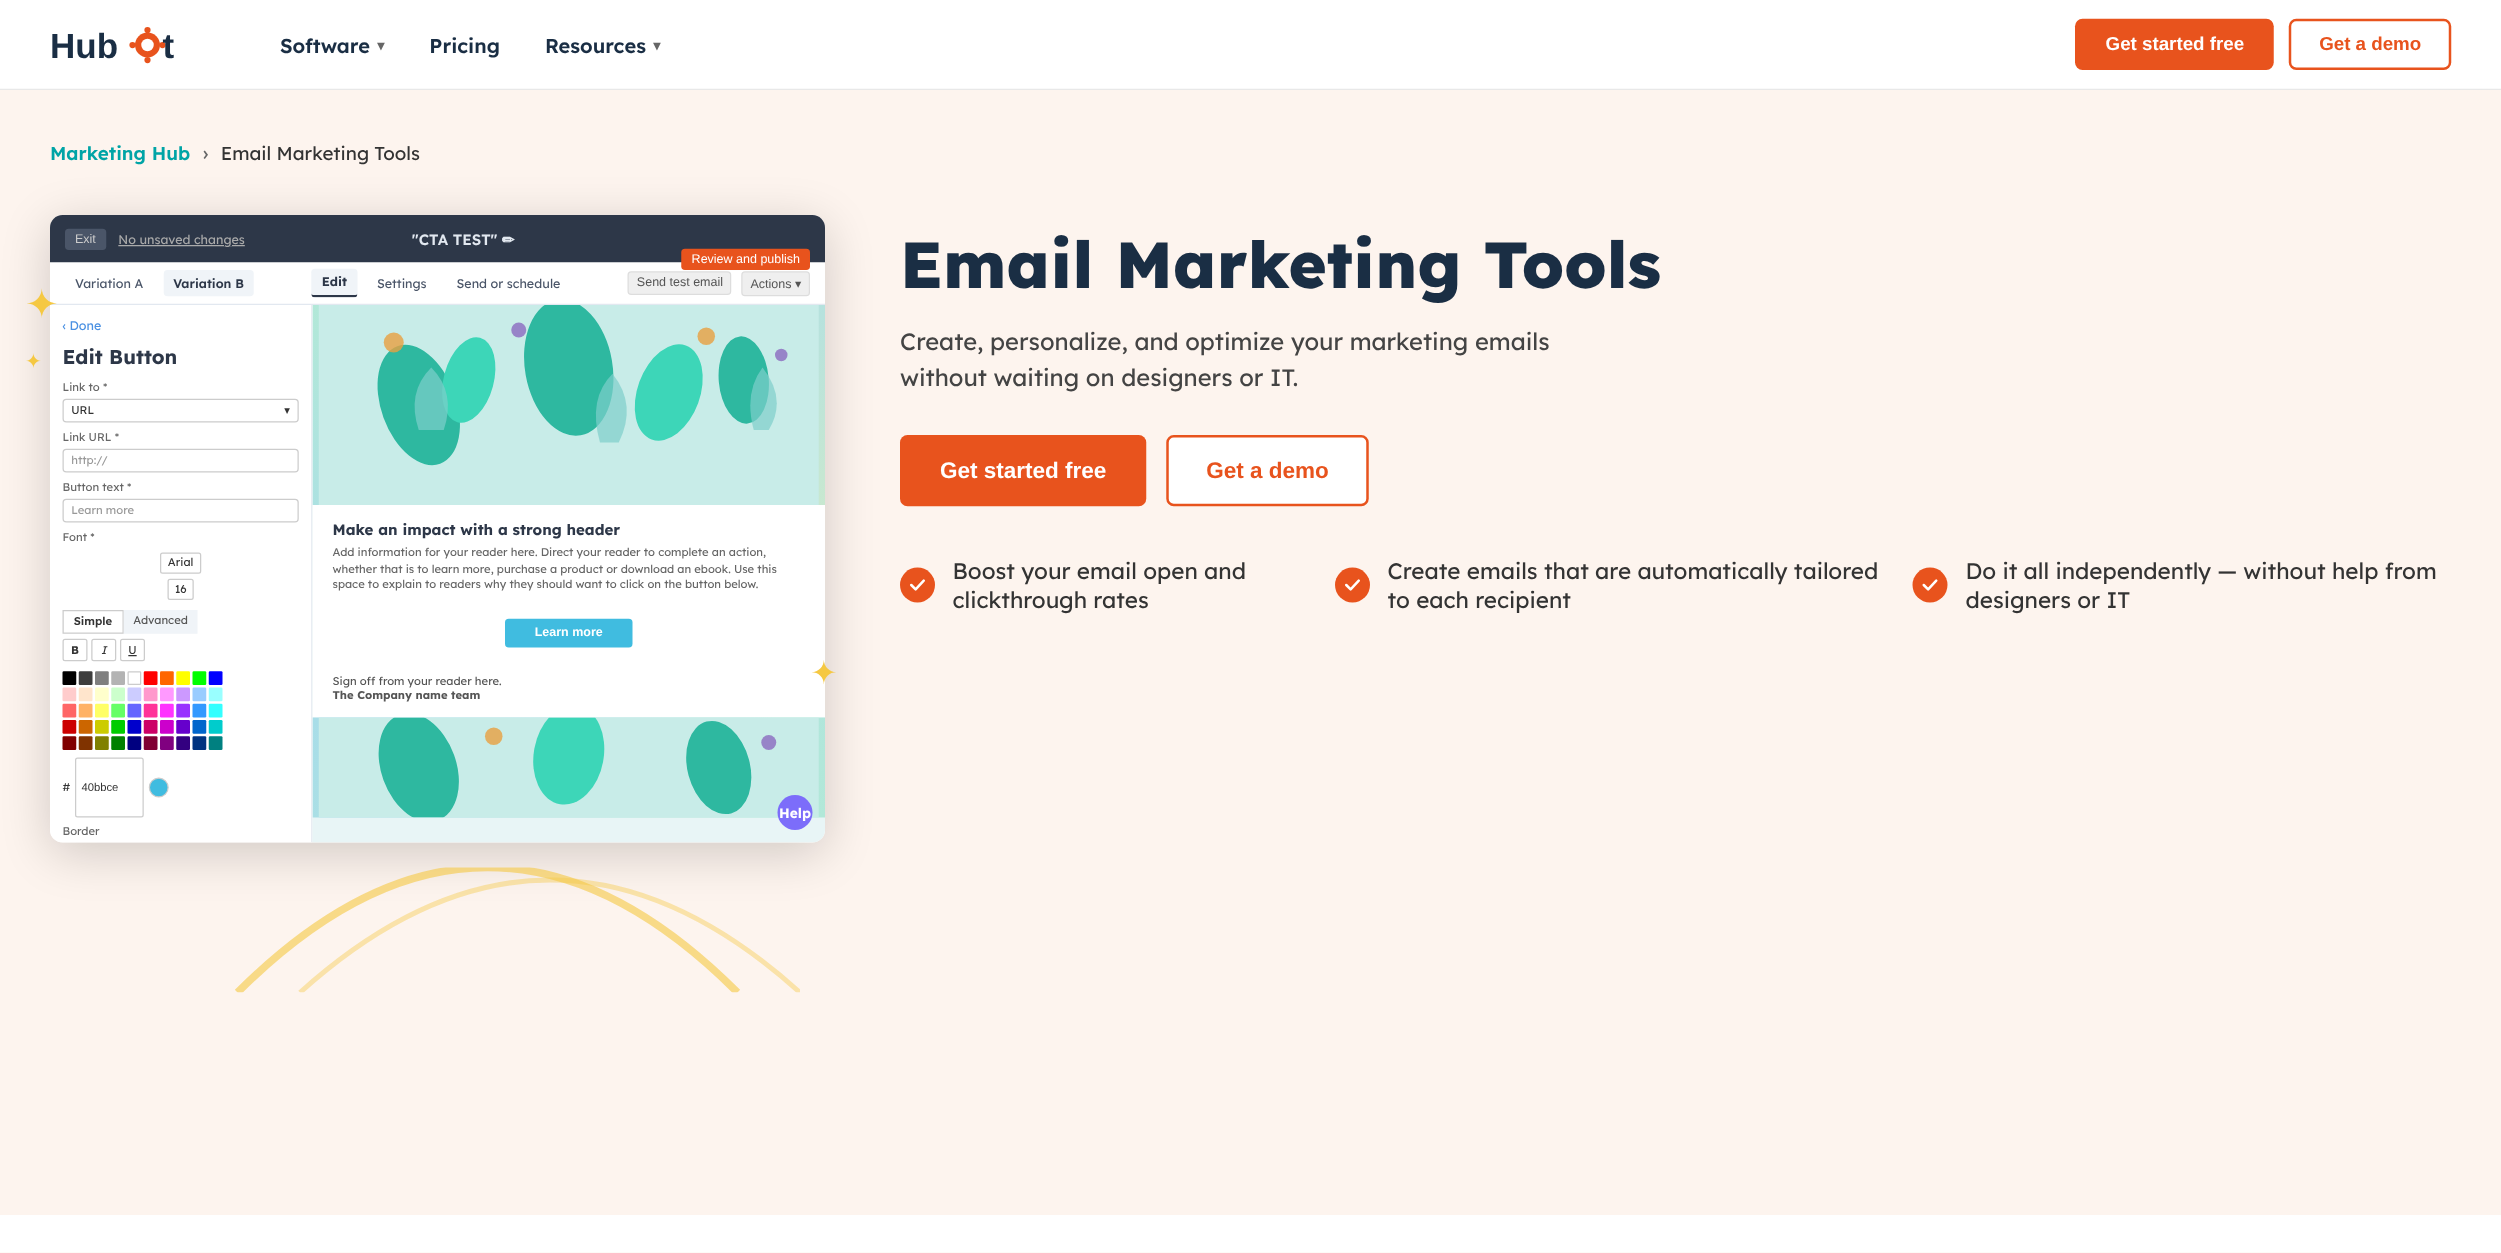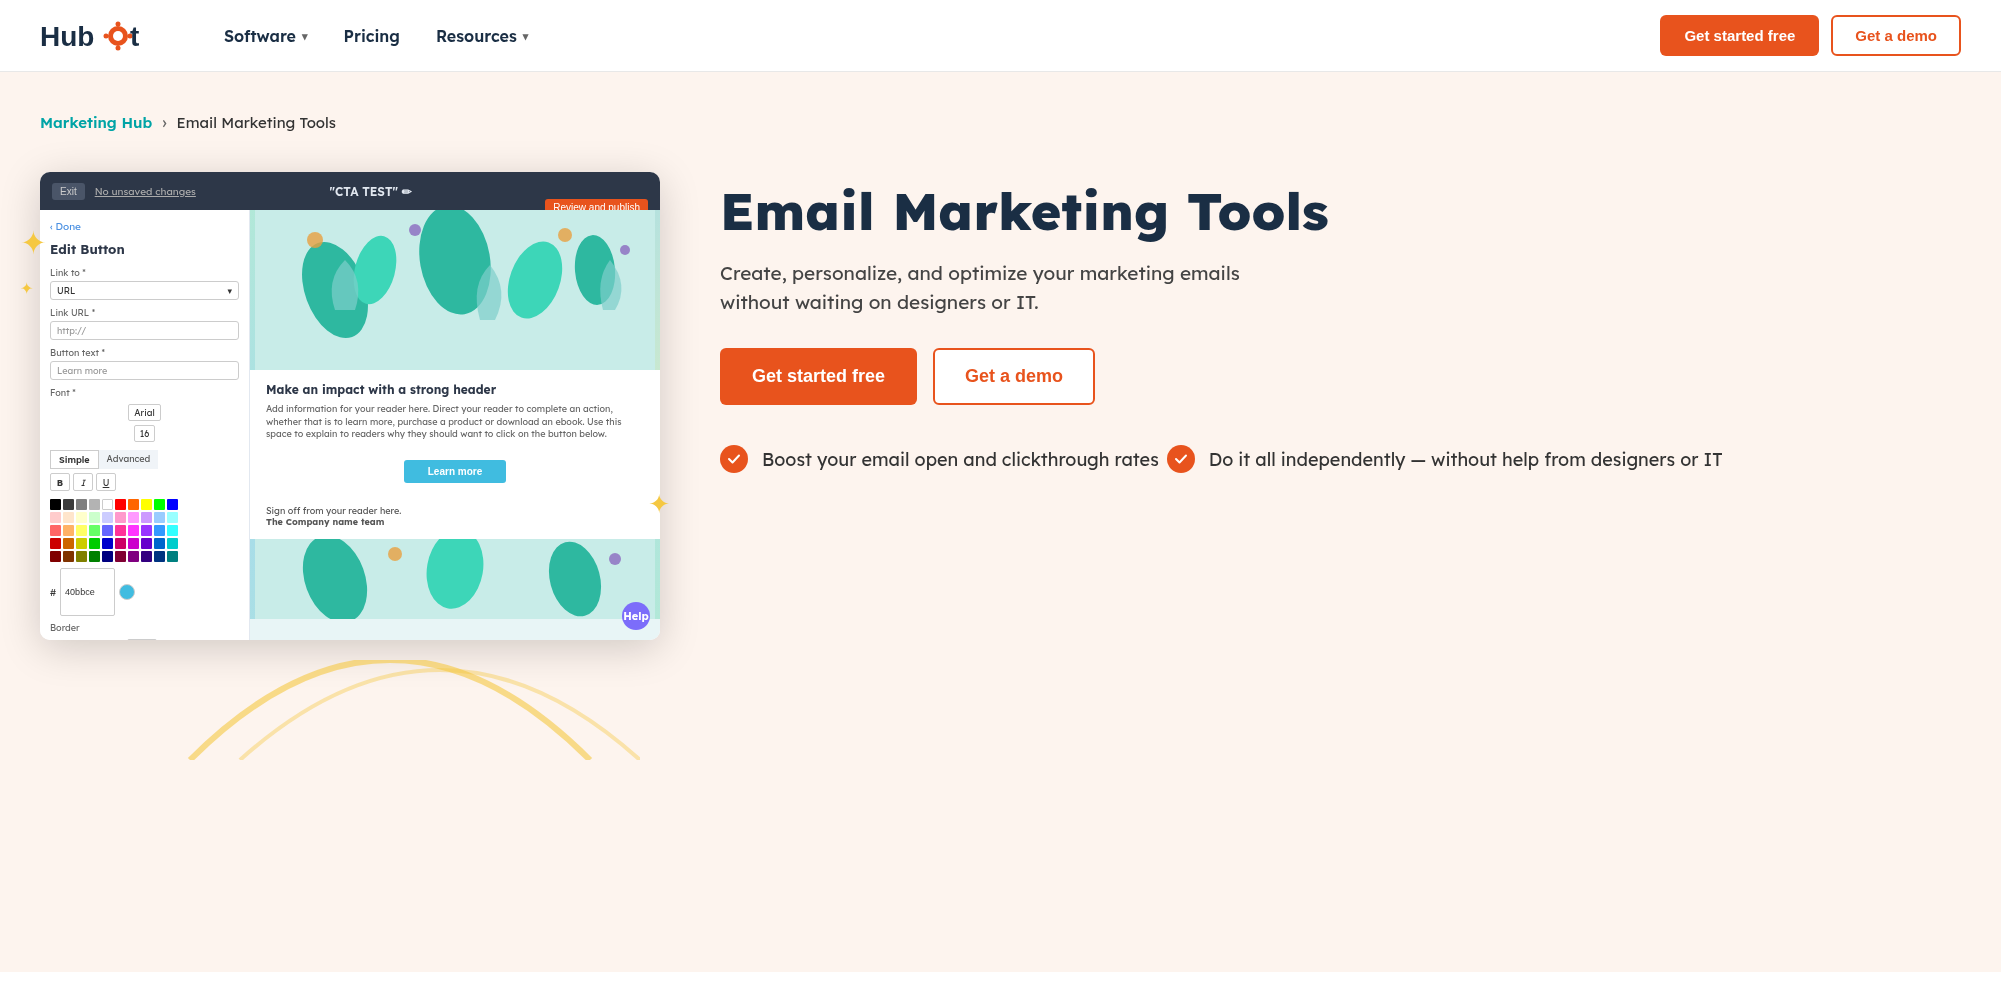--- a/index.html
+++ b/index.html
@@ -208,21 +208,21 @@
       padding: 10px;
       overflow: hidden;
     }
     .mockup-back {
       font-size: 10px;
       color: #4a90e2;
       margin-bottom: 8px;
       cursor: pointer;
     }
     .mockup-section-title {
-      font-size: 13px;
+      font-size: 16px;
       font-weight: 700;
       color: #2d3748;
       margin-bottom: 10px;
     }
     .mockup-field-label {
       font-size: 9px;
       color: #666;
       margin-bottom: 3px;
       margin-top: 7px;
     }
@@ -549,20 +549,31 @@
 
       <div class="mockup-container">
 
         <div class="mockup-topbar">
           <button class="mockup-topbar-btn">Exit</button>
           <span style="font-size:10px;color:#aaa;text-decoration:underline;">No unsaved changes</span>
           <span class="mockup-topbar-title">"CTA TEST" ✏</span>
           <button class="mockup-topbar-action">Review and publish</button>
         </div>
 
+        <div class="mockup-tabs">
+          <div class="mockup-tab">Variation A</div>
+          <div class="mockup-tab active">Variation B</div>
+          <div class="mockup-tab-divider"></div>
+          <div class="mockup-tab active" style="font-weight:700;border-bottom:2px solid #2d3748;">Edit</div>
+          <div class="mockup-tab">Settings</div>
+          <div class="mockup-tab">Send or schedule</div>
+          <div class="mockup-tab-divider"></div>
+          <button class="mockup-tab-btn">Send test email</button>
+          <button class="mockup-tab-btn">Actions ▾</button>
+        </div>
 
         <div class="mockup-body">
 
           <div class="mockup-panel">
             <div class="mockup-back">‹ Done</div>
             <div class="mockup-section-title">Edit Button</div>
 
             <div class="mockup-field-label">Link to *</div>
             <div class="mockup-select">
               <span>URL</span>
@@ -758,20 +769,28 @@
             </svg>
           </div>
           <span class="hero-feature-text">Boost your email open and clickthrough rates</span>
         </div>
         <div class="hero-feature-item">
           <div class="hero-check">
             <svg viewBox="0 0 14 14" fill="none" xmlns="http://www.w3.org/2000/svg">
               <path d="M2 7L5.5 10.5L12 3.5" stroke="white" stroke-width="2" stroke-linecap="round" stroke-linejoin="round"></path>
             </svg>
           </div>
+          <span class="hero-feature-text">Create emails that are automatically tailored to each recipient</span>
+        </div>
+        <div class="hero-feature-item">
+          <div class="hero-check">
+            <svg viewBox="0 0 14 14" fill="none" xmlns="http://www.w3.org/2000/svg">
+              <path d="M2 7L5.5 10.5L12 3.5" stroke="white" stroke-width="2" stroke-linecap="round" stroke-linejoin="round"></path>
+            </svg>
+          </div>
           <span class="hero-feature-text">Do it all independently — without help from designers or IT</span>
         </div>
       </div>
     </div>
   </div>
 
   <div style="position:relative;height:100px;margin-top:20px;overflow:hidden;">
     <svg width="500" height="200" viewBox="0 0 500 200" xmlns="http://www.w3.org/2000/svg" style="position:absolute;bottom:0;left:100px;">
       <path d="M50 200 Q250 0 450 200" stroke="#f5c842" stroke-width="6" fill="none" opacity="0.6"></path>
       <path d="M100 200 Q300 20 500 200" stroke="#f5c842" stroke-width="4" fill="none" opacity="0.4"></path>

